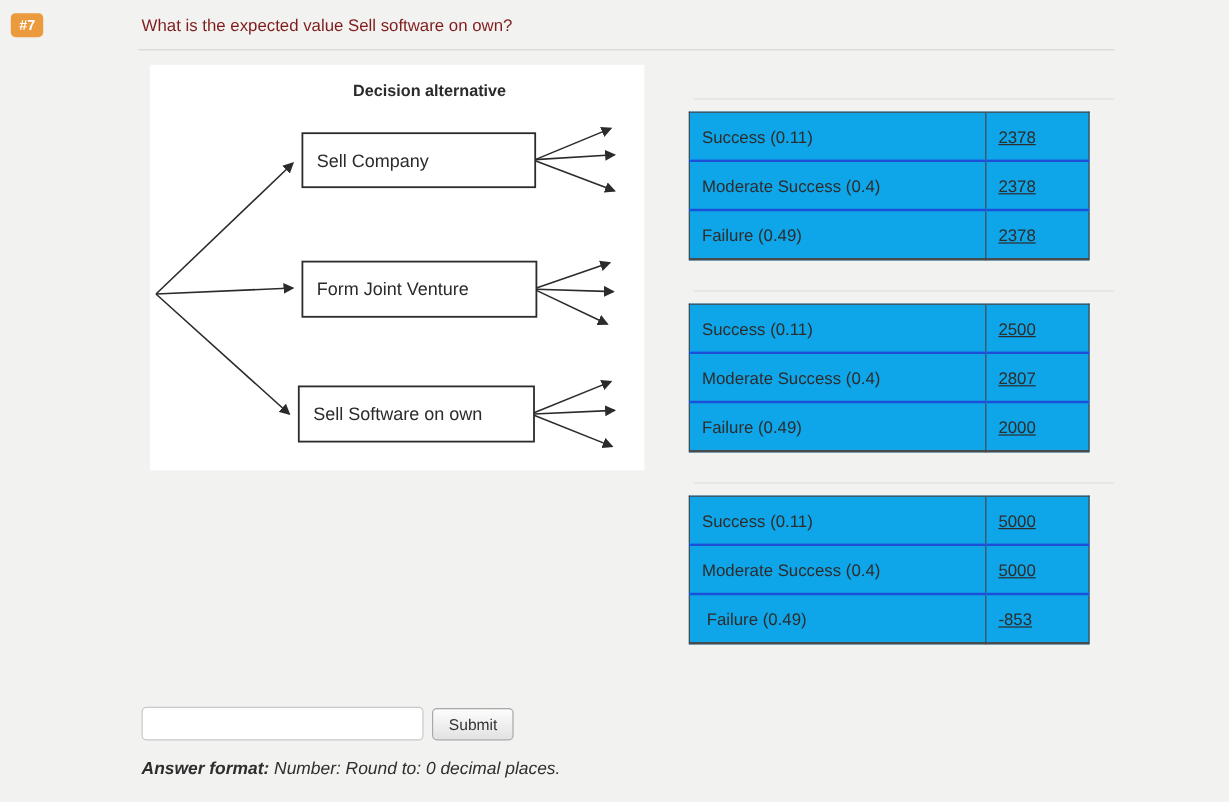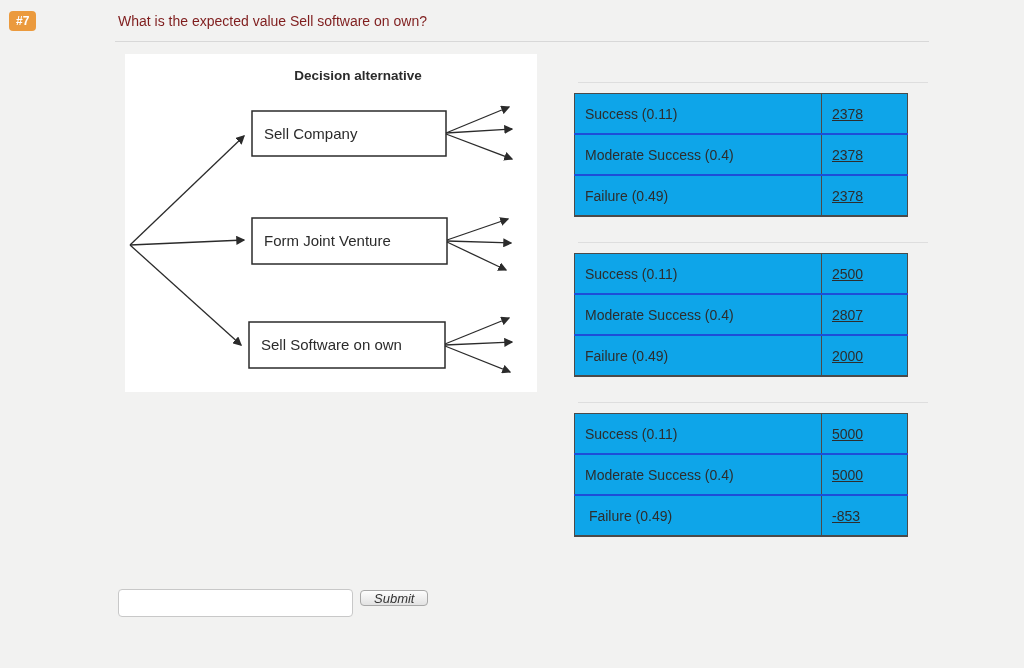--- a/index.html
+++ b/index.html
@@ -109,30 +109,29 @@
     padding: 0 8px;
     font-size: 14px;
     font-family: "Liberation Sans", sans-serif;
     color: #333;
     background: #fff;
   }
 
   .submit-btn {
     position: absolute;
     left: 360px; top: 590px;
-    height: 16px;
+    height: 27px;
     padding: 0 13px;
     font-size: 13px;
     font-family: "Liberation Sans", sans-serif;
     color: #333;
     background: linear-gradient(#fdfdfd, #e2e2e2);
     border: 1px solid #a8a8a8;
     border-radius: 4px;
     cursor: pointer;
-    font-style: italic;
   }
 
   .answer-format {
     position: absolute;
     left: 118px; top: 633px;
     font-size: 14.5px;
     font-style: italic;
     color: #2e2e2e;
   }
   .answer-format .fmt-label { font-weight: bold; }
@@ -233,14 +232,18 @@
     <tr>
       <td class="label"> Failure (0.49)</td>
       <td class="value">-853</td>
     </tr>
   </tbody>
     </table>
 
   <input class="answer-input" type="text" value="" style="">
   <button class="submit-btn">Submit</button>
 
+  <div class="answer-format">
+    <span class="fmt-label">Answer format:</span>
+    <span>Number: Round to: 0 decimal places.</span>
+  </div>
 
 </div>
 
 </body></html>

